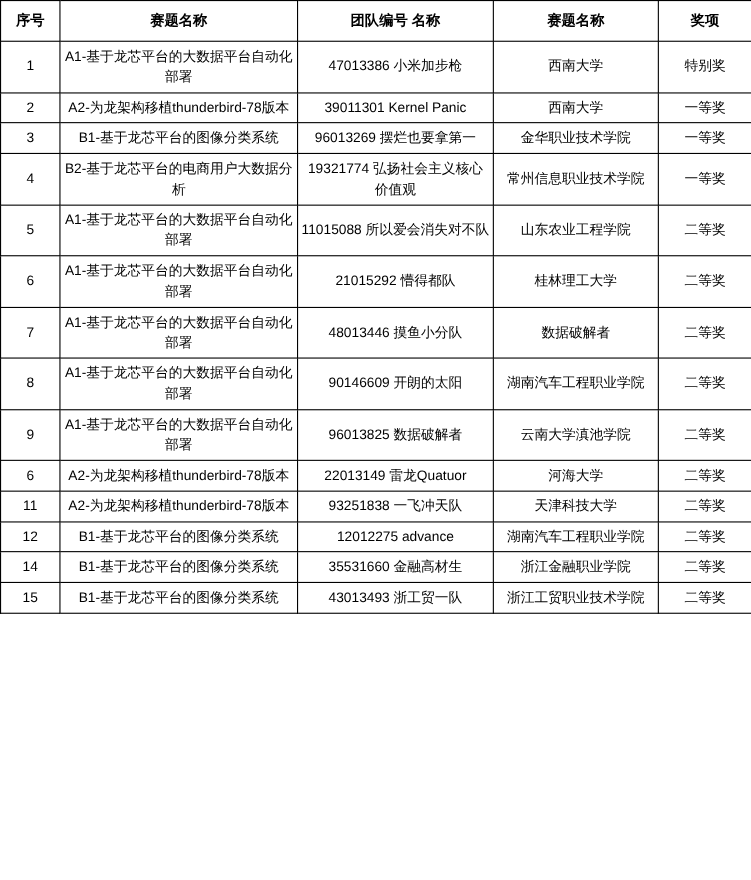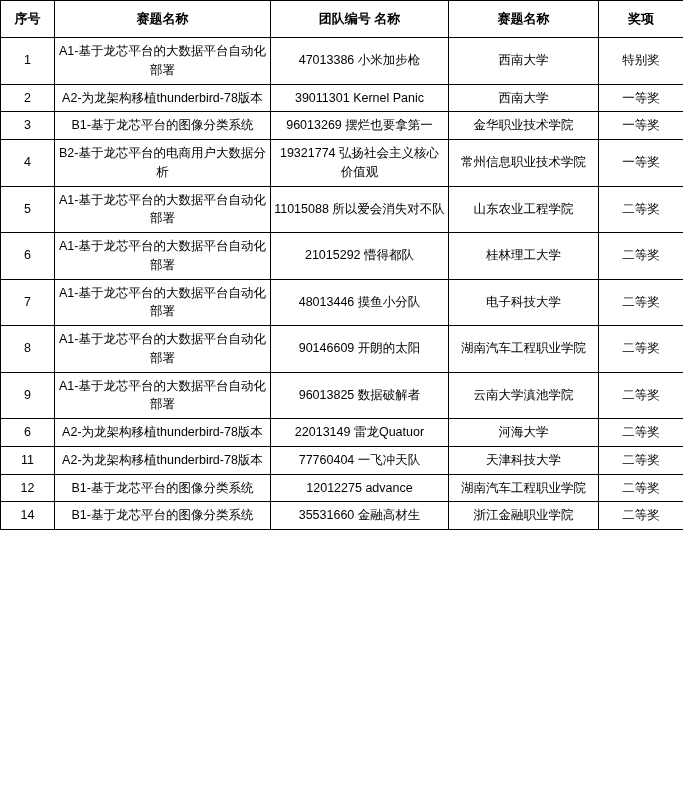--- a/index.html
+++ b/index.html
@@ -111,21 +111,21 @@
         <td class="cell-index">6</td>
         <td class="cell-title">A1-基于龙芯平台的大数据平台自动化部署</td>
         <td class="cell-team">21015292 懵得都队</td>
         <td class="cell-school">桂林理工大学</td>
         <td class="cell-award">二等奖</td>
       </tr>
       <tr>
         <td class="cell-index">7</td>
         <td class="cell-title">A1-基于龙芯平台的大数据平台自动化部署</td>
         <td class="cell-team">48013446 摸鱼小分队</td>
-        <td class="cell-school">电子科技大学</td>
+        <td class="cell-school">数据破解者</td>
         <td class="cell-award">二等奖</td>
       </tr>
       <tr>
         <td class="cell-index">8</td>
         <td class="cell-title">A1-基于龙芯平台的大数据平台自动化部署</td>
         <td class="cell-team">90146609 开朗的太阳</td>
         <td class="cell-school">湖南汽车工程职业学院</td>
         <td class="cell-award">二等奖</td>
       </tr>
       <tr>
@@ -138,33 +138,40 @@
       <tr>
         <td class="cell-index">6</td>
         <td class="cell-title">A2-为龙架构移植thunderbird-78版本</td>
         <td class="cell-team">22013149 雷龙Quatuor</td>
         <td class="cell-school">河海大学</td>
         <td class="cell-award">二等奖</td>
       </tr>
       <tr>
         <td class="cell-index">11</td>
         <td class="cell-title">A2-为龙架构移植thunderbird-78版本</td>
-        <td class="cell-team">77760404 一飞冲天队</td>
+        <td class="cell-team">93251838 一飞冲天队</td>
         <td class="cell-school">天津科技大学</td>
         <td class="cell-award">二等奖</td>
       </tr>
       <tr>
         <td class="cell-index">12</td>
         <td class="cell-title">B1-基于龙芯平台的图像分类系统</td>
         <td class="cell-team">12012275 advance</td>
         <td class="cell-school">湖南汽车工程职业学院</td>
         <td class="cell-award">二等奖</td>
       </tr>
       <tr>
         <td class="cell-index">14</td>
         <td class="cell-title">B1-基于龙芯平台的图像分类系统</td>
         <td class="cell-team">35531660 金融高材生</td>
         <td class="cell-school">浙江金融职业学院</td>
         <td class="cell-award">二等奖</td>
       </tr>
+      <tr>
+        <td class="cell-index">15</td>
+        <td class="cell-title">B1-基于龙芯平台的图像分类系统</td>
+        <td class="cell-team">43013493 浙工贸一队</td>
+        <td class="cell-school">浙江工贸职业技术学院</td>
+        <td class="cell-award">二等奖</td>
+      </tr>
     </tbody>
   </table>
 </div>
 
 </body></html>

